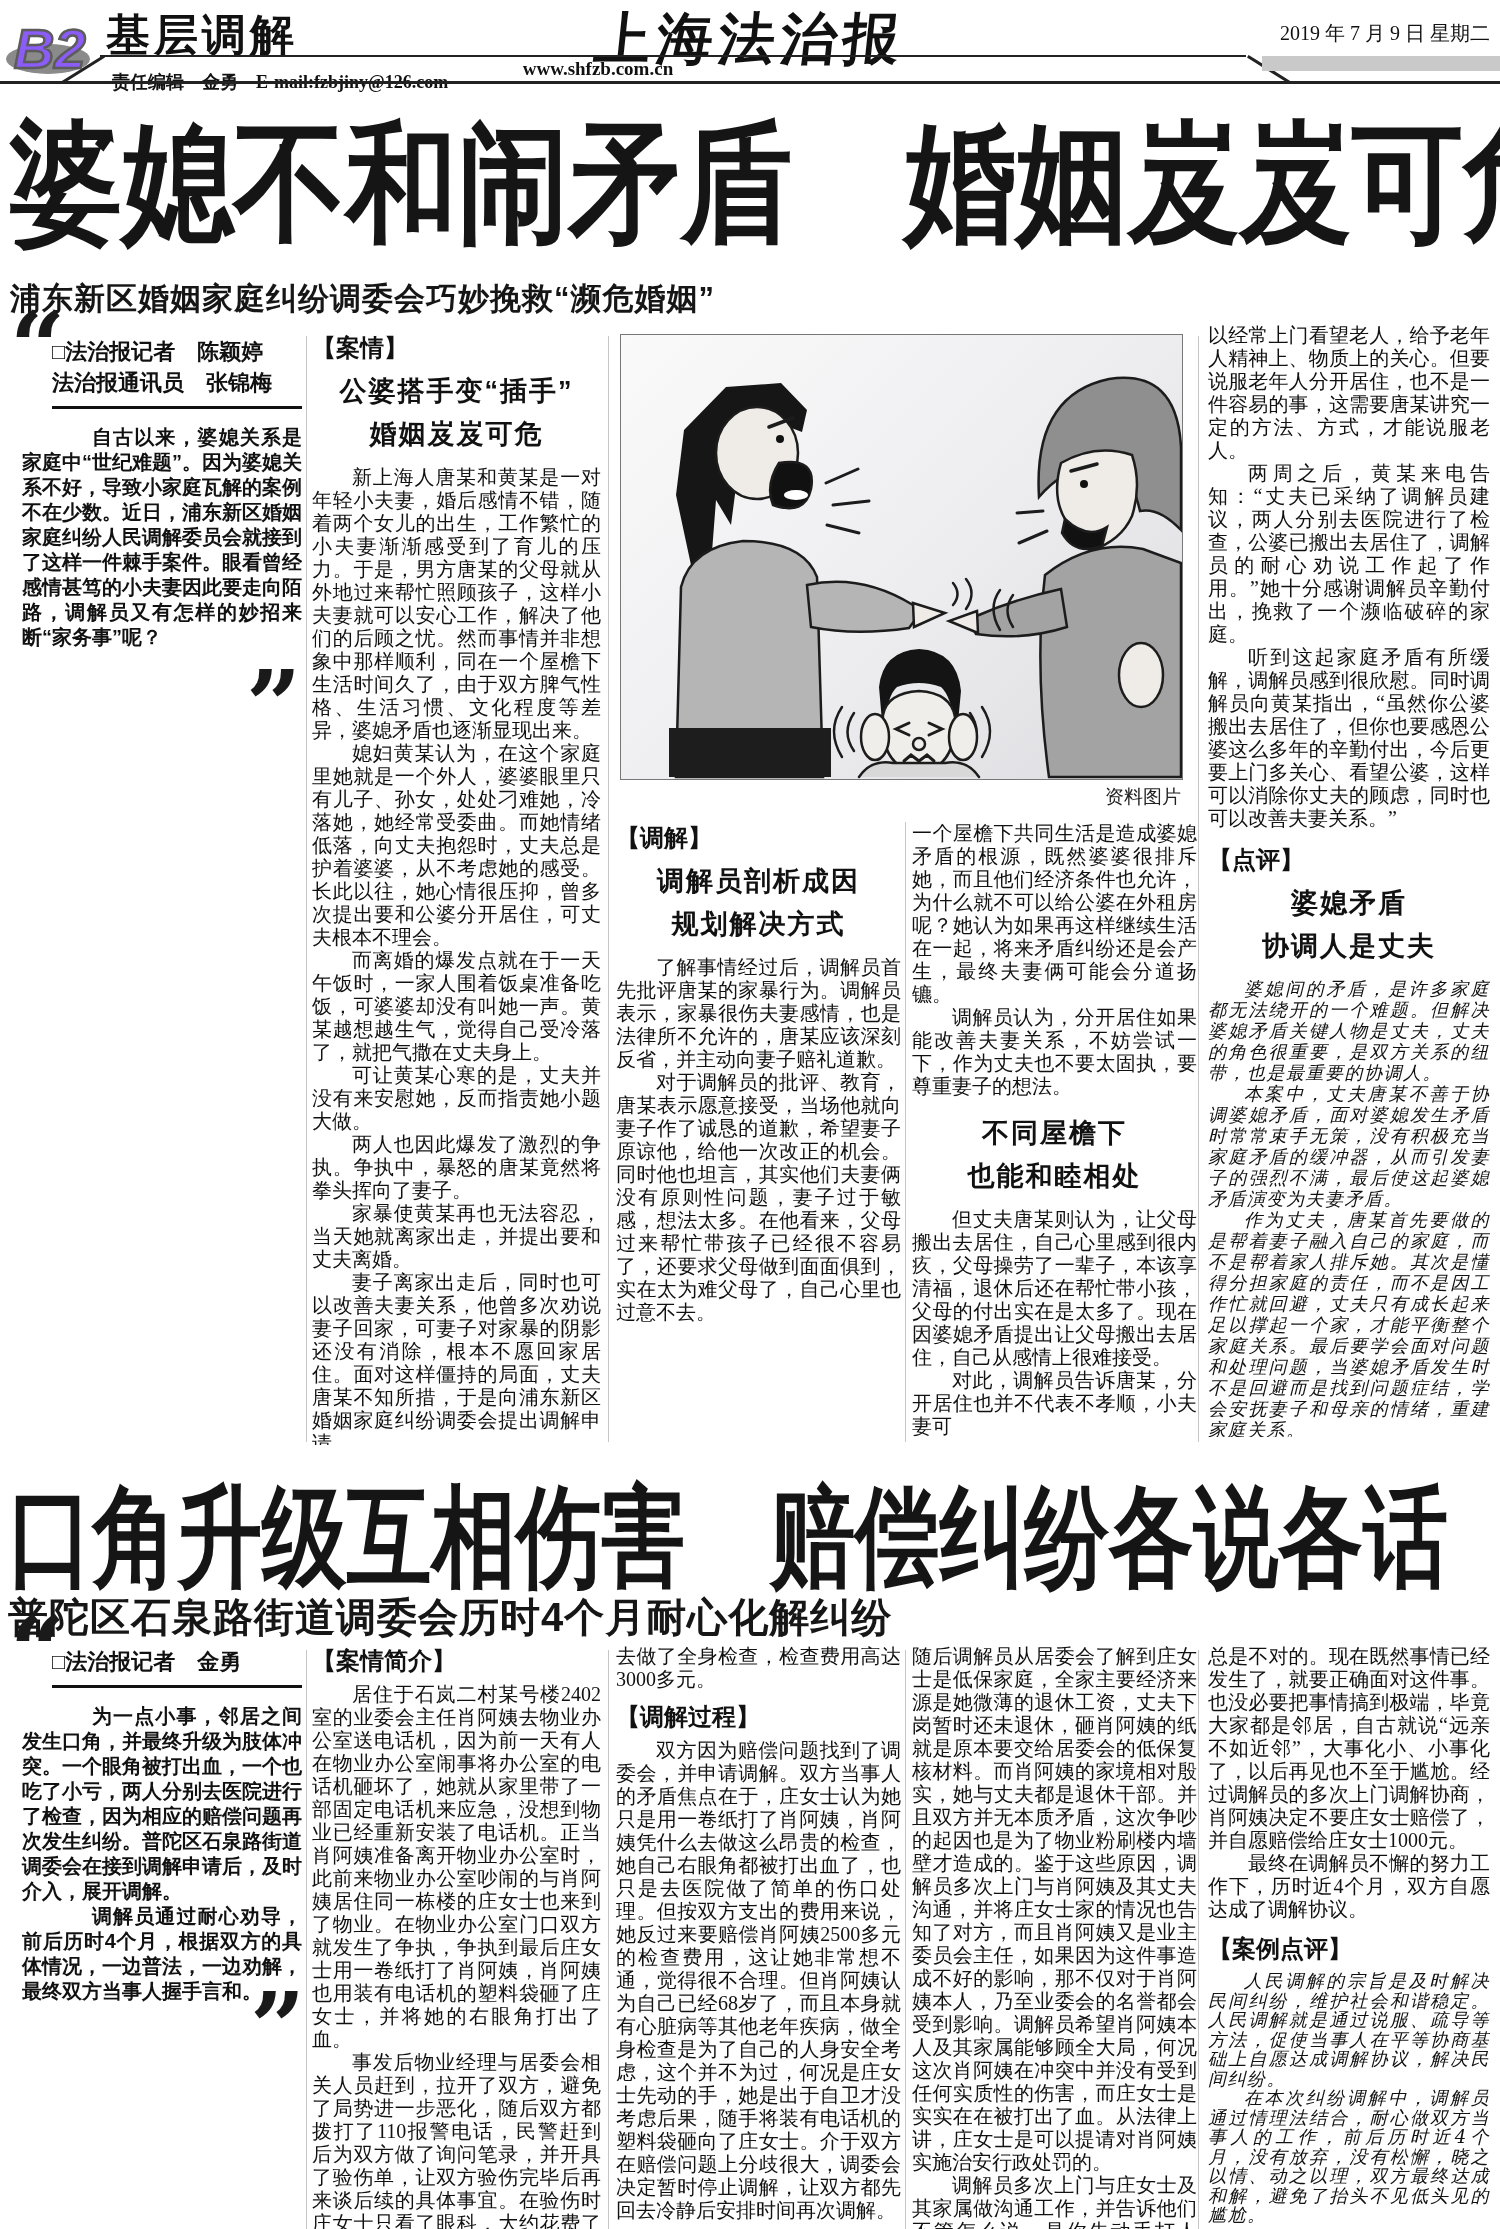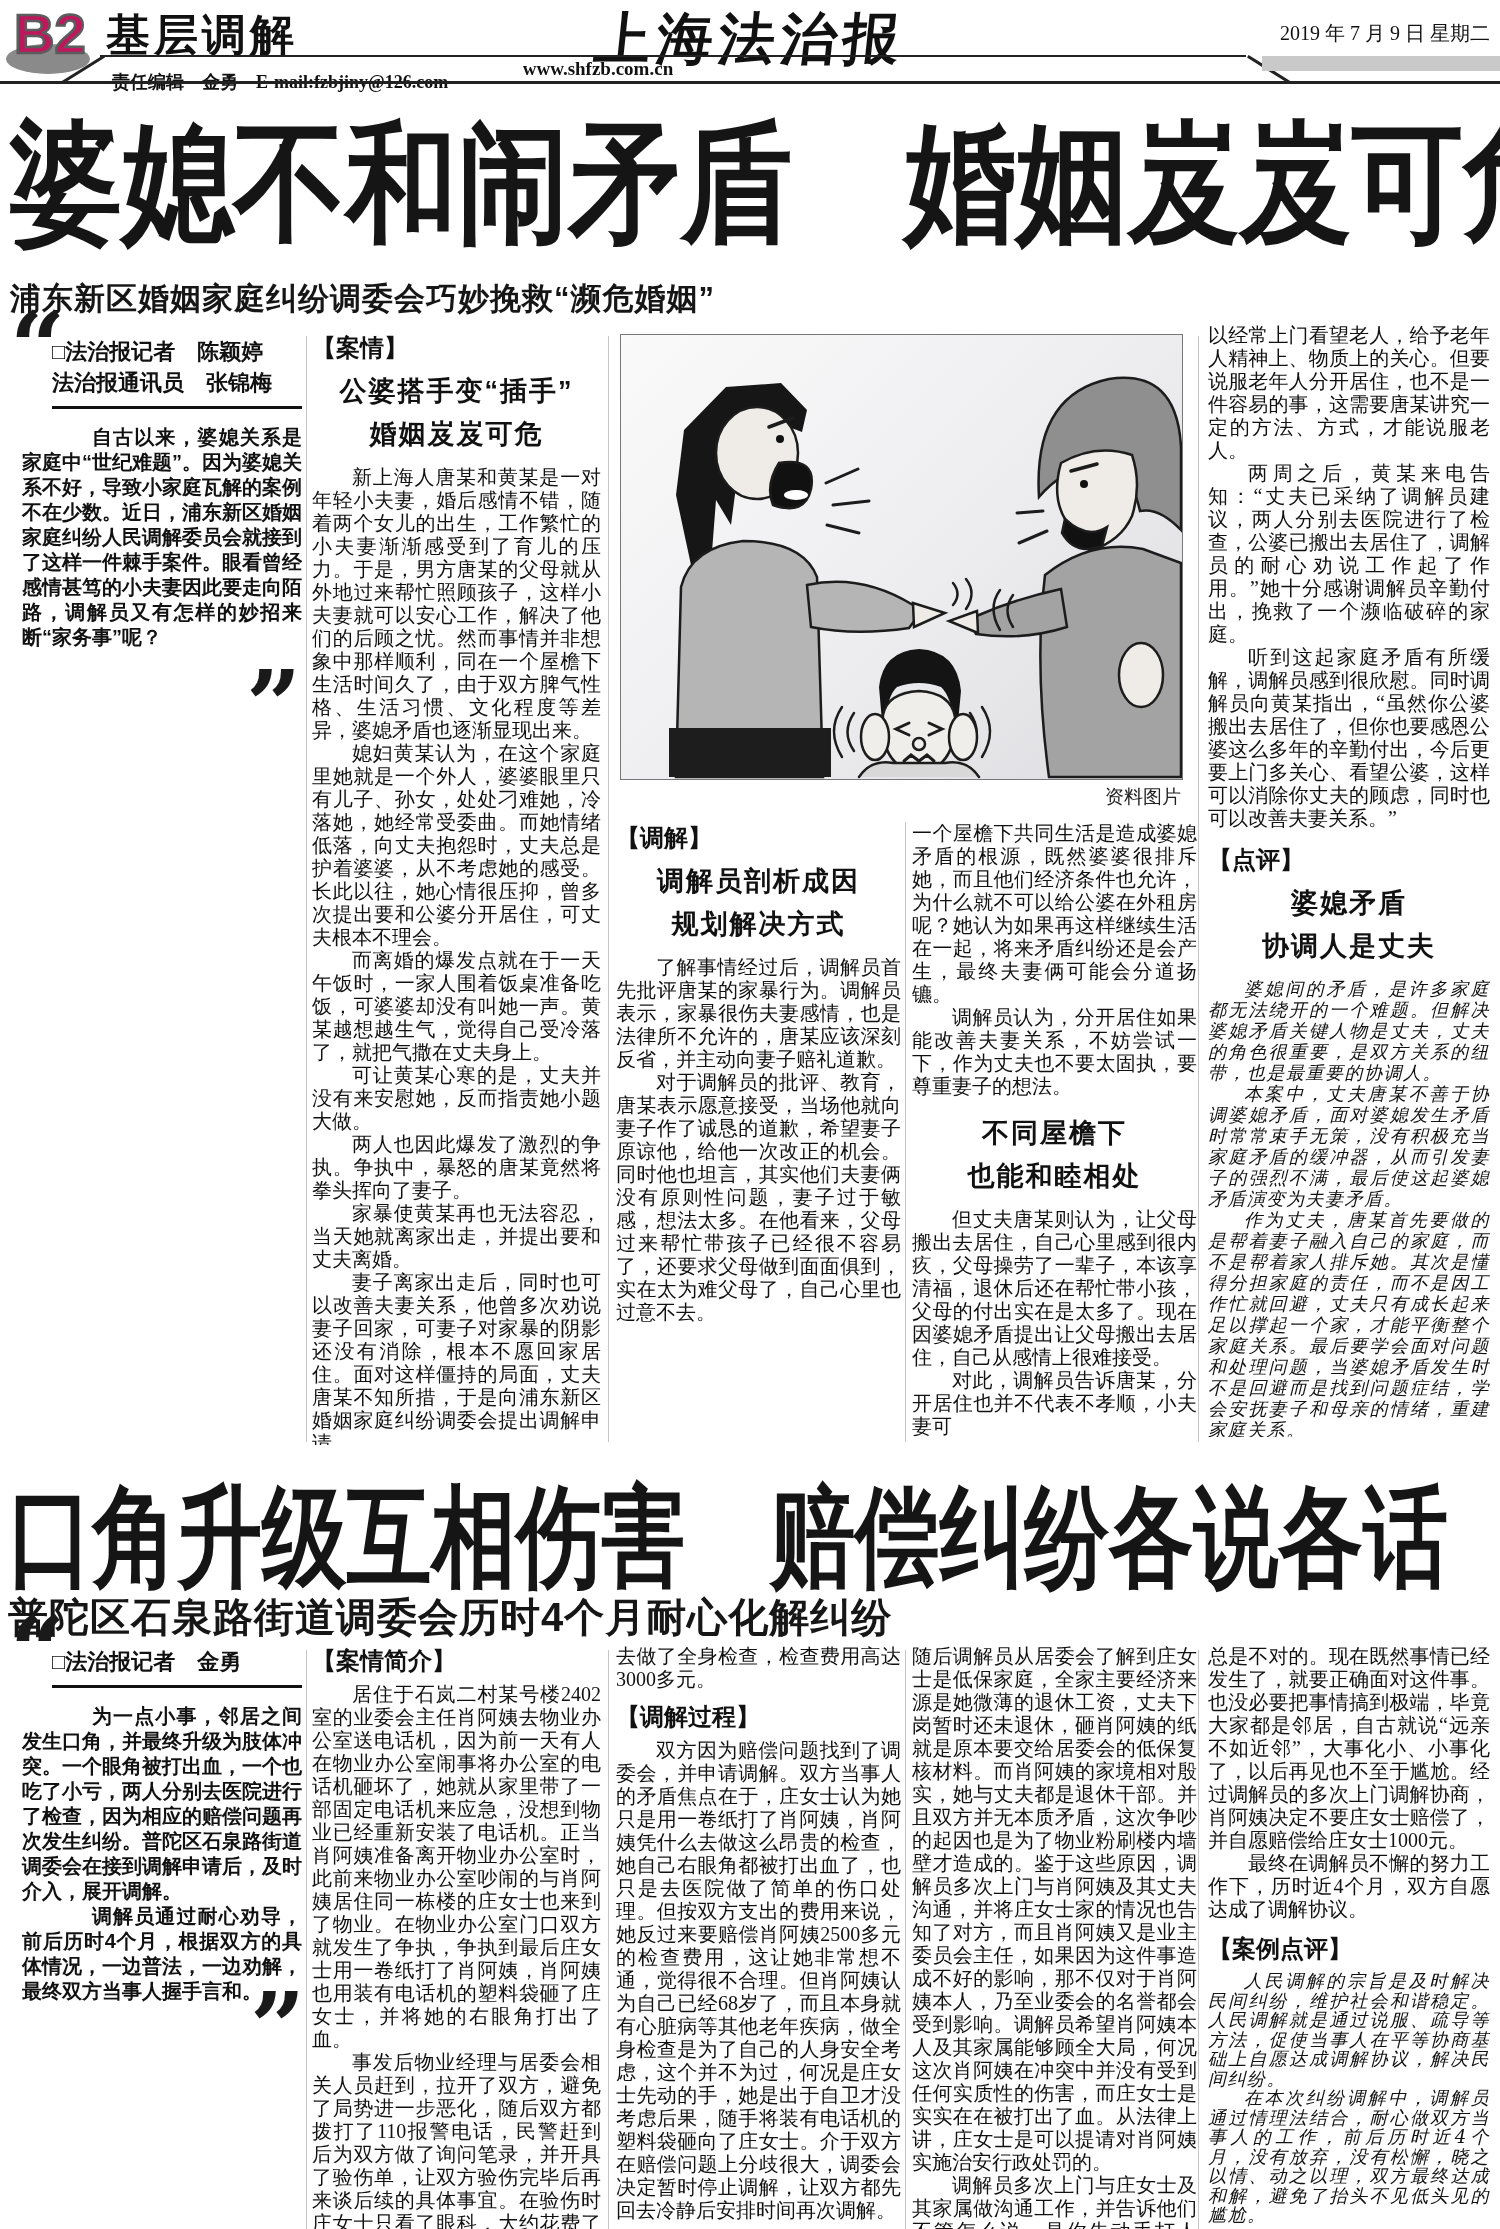--- a/index.html
+++ b/index.html
@@ -1,21 +1,21 @@
 <!DOCTYPE html>
 <html><head>
 <meta charset="utf-8">
 <style>
   html,body{margin:0;padding:0;background:#9a9a9a;}
   #page{position:relative;width:1500px;height:2229px;background:#ffffff;overflow:hidden;
         font-family:"Liberation Serif",serif;color:#111;}
   
   .b2-ellipse{position:absolute;left:6px;top:44px;width:84px;height:30px;background:#8a8a8a;border-radius:50%;}
-  .b2-text{position:absolute;left:14px;top:1px;font-family:"Liberation Sans",sans-serif;font-weight:900;
-           font-size:56px;color:#be185d;-webkit-text-stroke:2.5px #5c5c5c;text-shadow:0 0 1px #5c5c5c;}
+  .b2-text{position:absolute;left:14px;top:16px;font-family:"Liberation Sans",sans-serif;font-weight:900;
+           font-size:56px;color:#8b5cf6;-webkit-text-stroke:2.5px #5c5c5c;text-shadow:0 0 1px #5c5c5c;font-style:italic;}
   .section-title{position:absolute;left:106px;top:6px;font-family:"Liberation Sans",sans-serif;
            font-weight:900;font-size:44px;letter-spacing:4px;}
   .paper-name{position:absolute;left:0;top:2px;width:1500px;text-align:center;font-weight:900;
            font-size:56px;letter-spacing:6px;transform:skewX(-6deg);font-family:"DejaVu Serif",serif;}
   .website{position:absolute;left:0;top:58px;width:1196px;text-align:center;font-weight:bold;font-size:19px;}
   .editor-line{position:absolute;left:112px;top:70px;font-size:18px;font-weight:bold;}
   .date-line{position:absolute;left:1280px;top:20px;font-size:20px;}
   .rule-thin{position:absolute;left:100px;top:55px;width:1146px;height:2px;background:#222;}
   .rule-thick{position:absolute;left:0;top:81px;width:1500px;height:3px;background:#222;}
   .diag{position:absolute;width:50px;height:3px;background:#222;}

